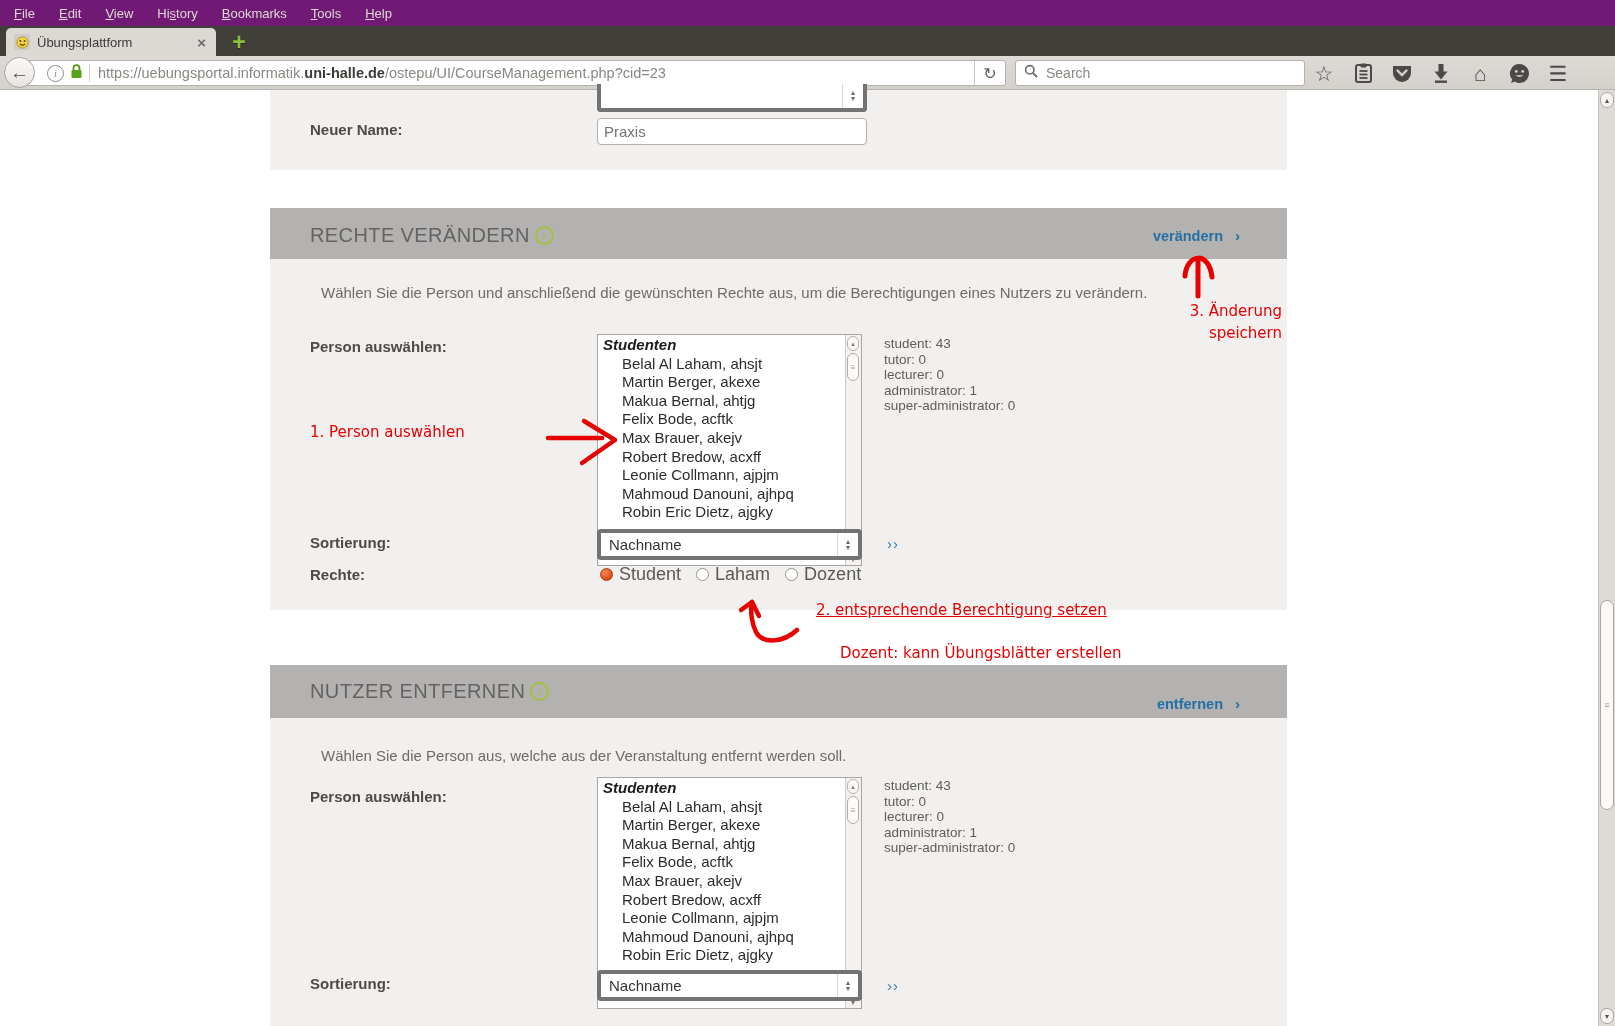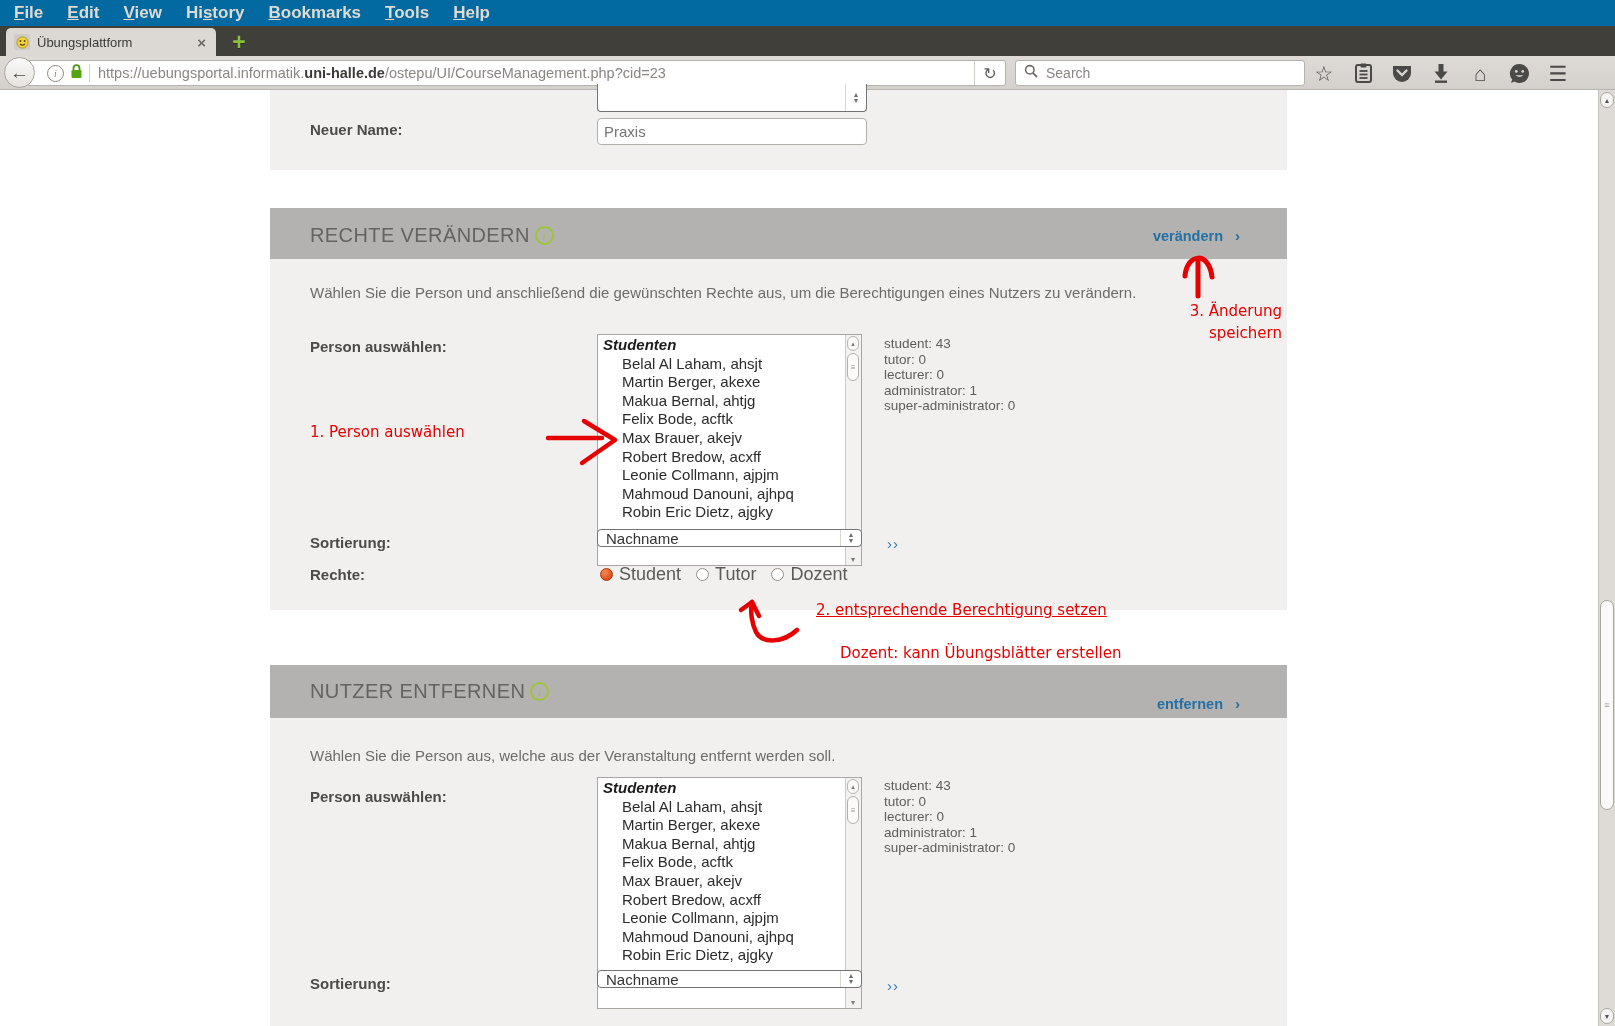--- a/index.html
+++ b/index.html
@@ -1,22 +1,22 @@
 <!DOCTYPE html>
 <html><head>
 <meta charset="utf-8">
 <style>
   html,body{margin:0;padding:0;background:#fff;}
   .window{position:relative;width:1615px;height:1026px;overflow:hidden;
           font-family:"Liberation Sans",sans-serif;-webkit-font-smoothing:antialiased;}
 
   
-  .menubar{position:absolute;left:0;top:0;width:100%;height:26px;background:#0369a1;
+  .menubar{position:absolute;left:0;top:0;width:100%;height:26px;background:#701a75;
            display:flex;align-items:center;gap:24px;padding-left:14px;box-sizing:border-box;
-           color:#dfdbd3;font-size:17px;font-weight:bold;}
+           color:#dfdbd3;font-size:13px;}
   .menubar .mitem{cursor:default;}
   .menubar .key{text-decoration:underline;}
   .tabbar{position:absolute;left:0;top:26px;width:100%;height:30px;background:#403f3a;}
   .tab{position:absolute;left:6px;top:2px;width:210px;height:28px;background:#dcd9d5;
        border-radius:5px 5px 0 0;display:flex;align-items:center;padding:0 8px;box-sizing:border-box;
        font-size:13px;color:#3a3a38;}
   .tab .favicon{width:16px;height:16px;margin-right:7px;background:#cfccc8;border-radius:2px;
                 display:inline-flex;align-items:center;justify-content:center;}
   .tab .title{flex:1;white-space:nowrap;overflow:hidden;}
   .tab .close{color:#6d6b67;font-size:15px;font-weight:bold;padding:0 2px;}
@@ -50,22 +50,22 @@
   .panel{position:absolute;left:270px;width:1017px;background:#f1f0ef;}
   .sechead{position:absolute;left:270px;width:1017px;background:#b3b2b1;display:flex;align-items:center;
            justify-content:space-between;padding:0 47px 0 40px;box-sizing:border-box;}
   .sechead .stitle{font-size:20px;color:#646362;letter-spacing:0.4px;display:flex;align-items:center;gap:3px;}
   .infoicon{width:15px;height:15px;border:2px solid #9fc43c;border-radius:50%;color:#9fc43c;
             font-size:11px;font-style:italic;font-family:"Liberation Serif",serif;
             display:inline-flex;align-items:center;justify-content:center;margin-left:2px;}
   .actlink{color:#2470a5;font-weight:bold;font-size:14.5px;display:flex;align-items:center;gap:12px;}
   .actlink .chev{font-size:15px;}
   .flabel{position:absolute;font-weight:bold;font-size:15px;color:#4d4a47;}
-  .desc{position:absolute;font-size:15px;color:#6e6b68;}
-  .sel{position:absolute;height:18px;background:#fff;border:1px solid #737373;border-radius:4px;
+  .desc{position:absolute;font-size:15px;color:#6e6b68;margin-left:11px;}
+  .sel{position:absolute;height:31px;background:#fff;border:4px solid #737373;border-radius:4px;
        box-sizing:border-box;display:flex;align-items:center;padding-left:8px;font-size:15px;color:#333;}
   .sel .spin{position:absolute;right:0;top:0;bottom:0;width:20px;border-left:1px solid #dad7d3;
              display:flex;flex-direction:column;align-items:center;justify-content:center;color:#6d6b68;font-size:8px;line-height:6px;}
   .morelink{position:absolute;color:#2f7fb8;font-size:15px;letter-spacing:1px;}
   .listbox{position:absolute;width:265px;height:232px;background:#fff;border:1px solid #a9a5a0;
            box-sizing:border-box;overflow:hidden;font-size:15px;color:#2b2b2b;padding:1px 16px 0 5px;}
   .lrow{line-height:18.6px;white-space:nowrap;}
   .lgroup{font-weight:bold;font-style:italic;color:#1b1b1b;}
   .litem{padding-left:19px;}
   .lsb{position:absolute;right:0;top:0;bottom:0;width:15px;background:#f3f2f0;border-left:1px solid #cdc9c5;}
@@ -246,21 +246,21 @@
     <div class="morelink" style="left:617px;top:276px;">››</div>
 
     <div class="flabel" style="left:40px;top:307px;">Rechte:</div>
     <div class="radiorow" style="left:330px;top:305px;">
       <span class="ropt">
           <span class="radio on"></span>
           <span>Student</span>
         </span>
       <span class="ropt">
           <span class="radio"></span>
-          <span>Tutor</span>
+          <span>Laham</span>
         </span>
       <span class="ropt">
           <span class="radio"></span>
           <span>Dozent</span>
         </span>
     </div>
   </div>
 
   <div class="sechead" style="top:665px;height:53px;">
     <span class="stitle">

